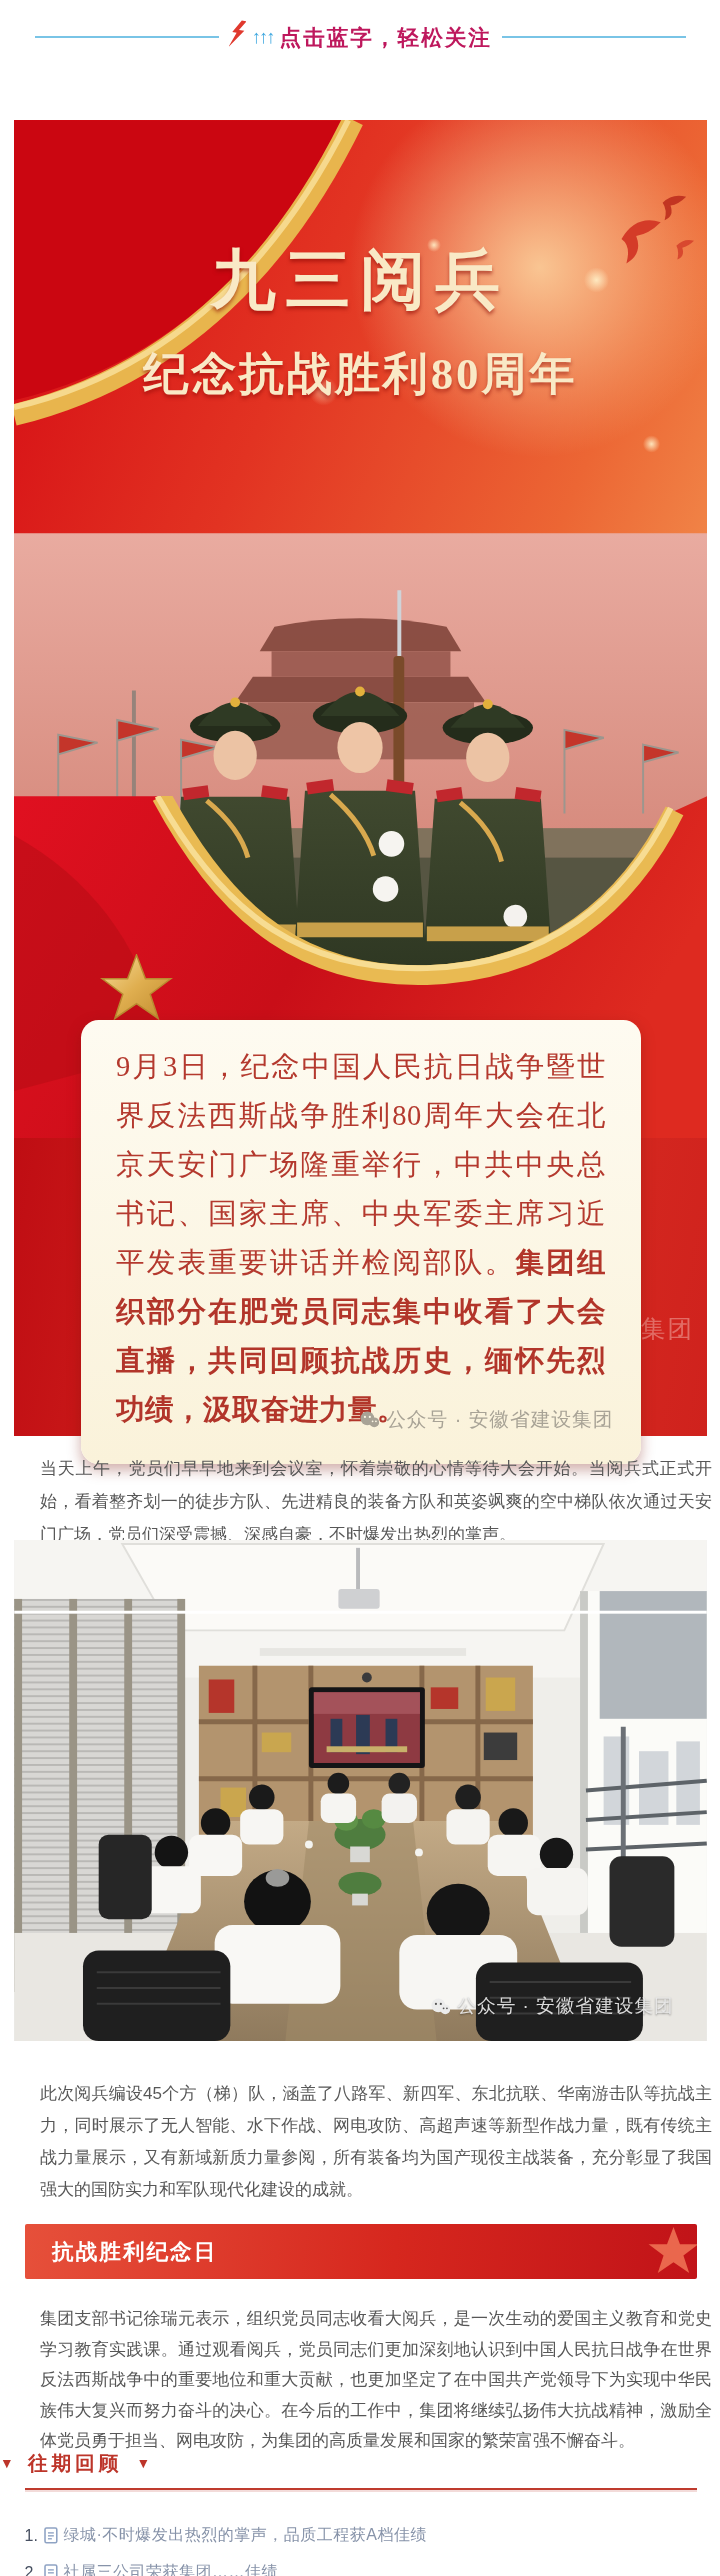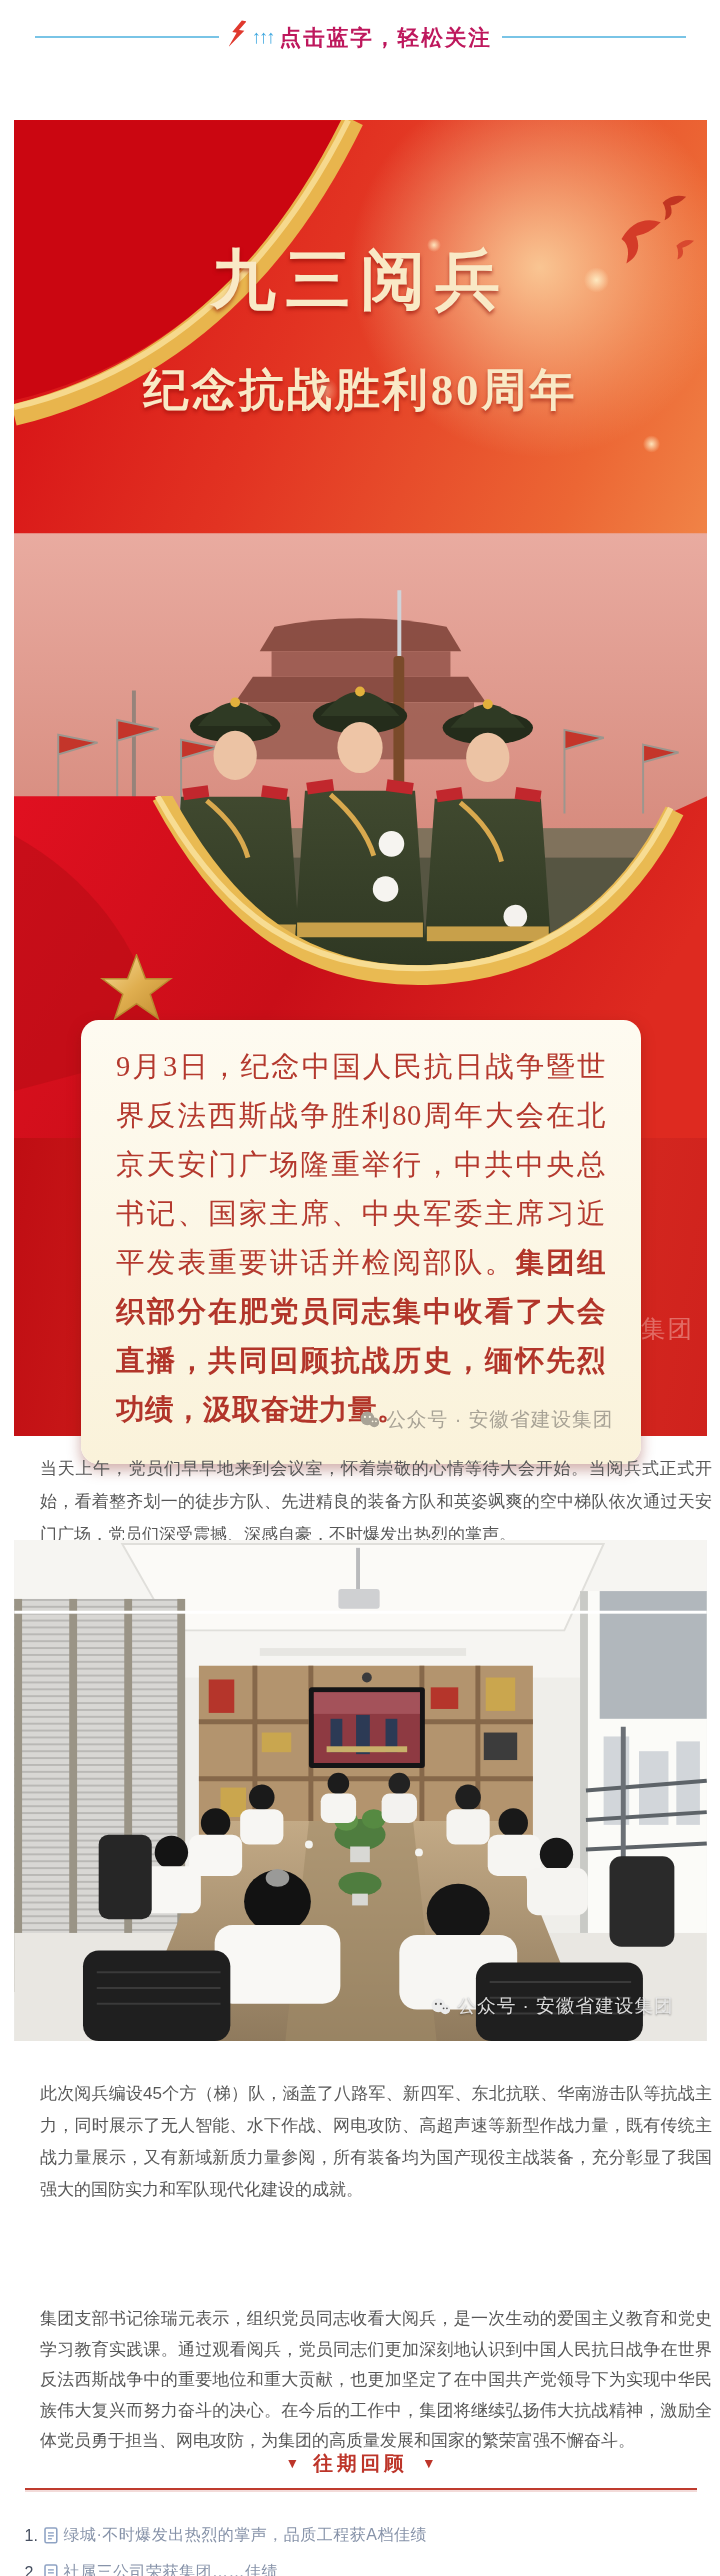--- a/index.html
+++ b/index.html
@@ -17,21 +17,21 @@
   
   .poster{position:absolute;left:13.8px;top:120px;width:693px;height:1316px;overflow:hidden;
           background:linear-gradient(112deg,#d40813 0%,#e23322 30%,#ec6634 58%,#f49a55 80%,#f9c178 100%);}
   .poster-glow{position:absolute;right:-39px;top:-59px;width:413px;height:413px;border-radius:50%;
           background:radial-gradient(circle,rgba(255,235,180,.75),rgba(255,235,180,0) 65%);}
   .bokeh{position:absolute;border-radius:50%;background:radial-gradient(circle,rgba(255,240,200,.9),rgba(255,240,200,0) 70%);}
   .ribbon-svg{position:absolute;left:0;top:0;}
   .poster-title{position:absolute;left:0;top:116px;width:100%;text-align:center;
         font-family:"Liberation Serif",serif;font-size:65px;font-weight:bold;color:#f9e9c6;
         letter-spacing:9.8px;text-shadow:0 2.9px 3.9px rgba(140,10,5,.55);}
-  .poster-subtitle{position:absolute;left:0;top:240px;width:100%;text-align:center;
+  .poster-subtitle{position:absolute;left:0;top:224px;width:100%;text-align:center;
         font-family:"Liberation Serif",serif;font-size:45px;font-weight:bold;color:#f9e9c6;
         letter-spacing:2.9px;text-shadow:0 2.9px 3.9px rgba(140,10,5,.5);}
   .poster-years{position:absolute;left:50%;top:326px;transform:translateX(-50%);
         width:291px;height:61px;border-radius:30.5px;text-align:center;line-height:61px;
         background:linear-gradient(180deg,#fdf3d2,#f7d89e);color:#c13a2e;
         font-family:"Liberation Serif",serif;font-size:30.5px;font-weight:bold;letter-spacing:6.9px;
         box-shadow:0 2.9px 7.9px rgba(120,10,5,.35);}
   .parade-photo{position:absolute;left:0;top:413px;}
   .curtain{position:absolute;left:0;top:676px;}
   .poster-bottom{position:absolute;left:0;top:1018px;width:693px;height:298px;
@@ -65,21 +65,21 @@
 
   
   .red-banner{position:absolute;left:24.6px;top:2224px;width:672px;height:55px;overflow:hidden;
         background:linear-gradient(95deg,#e6503a 0%,#d6271e 55%,#c11318 100%);
         border-radius:2px;}
   .red-banner-title{position:absolute;left:27.5px;top:0;height:55px;line-height:55px;
         color:#ffffff;font-size:21.6px;font-weight:bold;letter-spacing:2px;}
   .banner-star{position:absolute;right:-3.9px;top:2px;opacity:.92;}
 
   
-  .recap{position:absolute;left:0;top:2450px;width:721px;text-align:center;color:#bd352a;
+  .recap{position:absolute;left:0;top:2450px;width:721px;text-align:left;color:#bd352a;
         font-weight:bold;}
   .recap .tri{font-size:13.8px;vertical-align:2px;}
   .recap .recap-title{font-size:19.7px;letter-spacing:3.9px;margin:0 9.8px;}
   .recap-line{position:absolute;left:24.6px;top:2488px;width:672px;height:2px;background:#bf3a2d;
         box-shadow:0 2px 0 rgba(191,58,45,.18);}
 
   
   .hist-item{position:absolute;left:24.6px;width:672px;display:flex;align-items:center;gap:5.9px;
         font-size:16px;cursor:pointer;}
   .hist-1{top:2525px;}
@@ -419,20 +419,26 @@
           <circle cx="10" cy="6" r="1.1" fill="#555"></circle>
         <circle cx="12.8" cy="10.5" r="0.9" fill="#555"></circle>
           <circle cx="16.2" cy="10.5" r="0.9" fill="#555"></circle>
       </svg>
       <span>公众号 · 安徽省建设集团</span>
     </div>
   </div>
 
   <p class="body-par par-2">此次阅兵编设45个方（梯）队，涵盖了八路军、新四军、东北抗联、华南游击队等抗战主力，同时展示了无人智能、水下作战、网电攻防、高超声速等新型作战力量，既有传统主战力量展示，又有新域新质力量参阅，所有装备均为国产现役主战装备，充分彰显了我国强大的国防实力和军队现代化建设的成就。</p>
 
+  <div class="red-banner">
+    <span class="red-banner-title">抗战胜利纪念日</span>
+    <svg class="banner-star" width="53" height="53" viewBox="0 0 54 54">
+      <polygon points="27,1 33.6,18.6 52.4,18.6 37.1,30 43,48 27,37 11,48 16.9,30 1.6,18.6 20.4,18.6" fill="#ee6f52"></polygon>
+    </svg>
+  </div>
 
   <p class="body-par par-3">集团支部书记徐瑞元表示，组织党员同志收看大阅兵，是一次生动的爱国主义教育和党史学习教育实践课。通过观看阅兵，党员同志们更加深刻地认识到中国人民抗日战争在世界反法西斯战争中的重要地位和重大贡献，也更加坚定了在中国共产党领导下为实现中华民族伟大复兴而努力奋斗的决心。在今后的工作中，集团将继续弘扬伟大抗战精神，激励全体党员勇于担当、网电攻防，为集团的高质量发展和国家的繁荣富强不懈奋斗。</p>
 
   <div class="recap">
     <span class="tri">▼</span>
     <span class="recap-title">往期回顾</span>
     <span class="tri">▼</span>
   </div>
   <div class="recap-line"></div>
 

